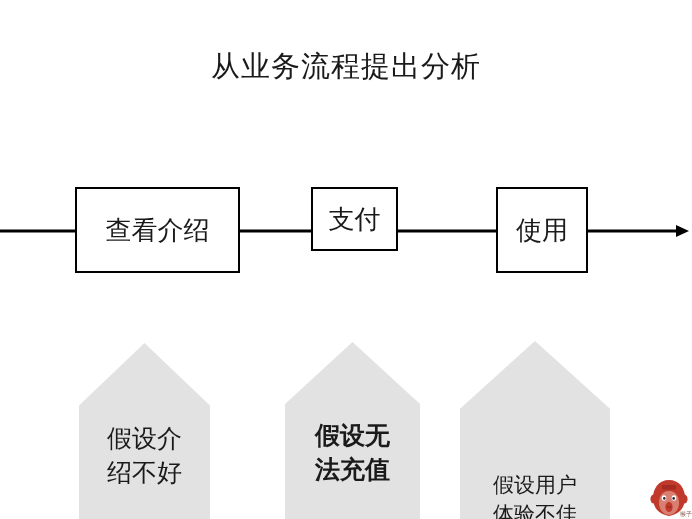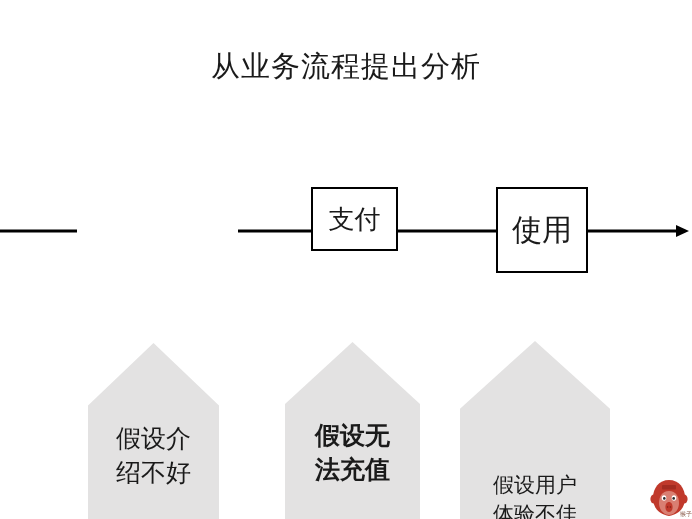--- a/index.html
+++ b/index.html
@@ -50,38 +50,38 @@
     background: #ffffff;
     display: flex;
     align-items: center;
     justify-content: center;
     color: #1a1a1a;
     white-space: nowrap;
     z-index: 3;
   }
   #box-1 { left: 75px;  top: 187px; width: 165px; height: 86px; font-size: 26px; }
   #box-2 { left: 311px; top: 187px; width: 87px;  height: 64px; font-size: 26px; }
-  #box-3 { left: 496px; top: 187px; width: 92px;  height: 86px; font-size: 30px; }
+  #box-3 { left: 496px; top: 187px; width: 92px;  height: 86px; font-size: 26px; }
 
   
   .callout {
     position: absolute;
     background: #e3e2e2;
     z-index: 2;
   }
   .callout .callout-text {
     position: absolute;
     left: 0;
     width: 100%;
     text-align: center;
     color: #1a1a1a;
     white-space: pre-line;
   }
   #callout-1 {
-    left: 88px; top: 343px; width: 131px; height: 176px;
+    left: 79px; top: 343px; width: 131px; height: 176px;
     clip-path: polygon(0% 35.5%, 50% 0%, 100% 35.5%, 100% 100%, 0% 100%);
   }
   #callout-1 .callout-text { top: 78px; font-size: 25px; line-height: 34px; }
 
   #callout-2 {
     left: 285px; top: 342px; width: 135px; height: 177px;
     clip-path: polygon(0% 35%, 50% 0%, 100% 35%, 100% 100%, 0% 100%);
     font-weight: bold;
   }
   #callout-2 .callout-text { top: 76px; font-size: 25px; line-height: 34px; }
@@ -124,20 +124,23 @@
 
     <line x1="238" y1="231" x2="313" y2="231" stroke="#000000" stroke-width="3"></line>
 
     <line x1="396" y1="231" x2="498" y2="231" stroke="#000000" stroke-width="3"></line>
 
     <line x1="586" y1="231" x2="681" y2="231" stroke="#000000" stroke-width="3"></line>
 
     <polygon points="689,231 676,225 676,237" fill="#000000"></polygon>
   </svg>
 
+  <div class="process-box" id="box-1">
+    <span>查看介绍</span>
+  </div>
 
   <div class="process-box" id="box-2">
     <span>支付</span>
   </div>
 
   <div class="process-box" id="box-3">
     <span>使用</span>
   </div>
 
   <div class="callout" id="callout-1">

